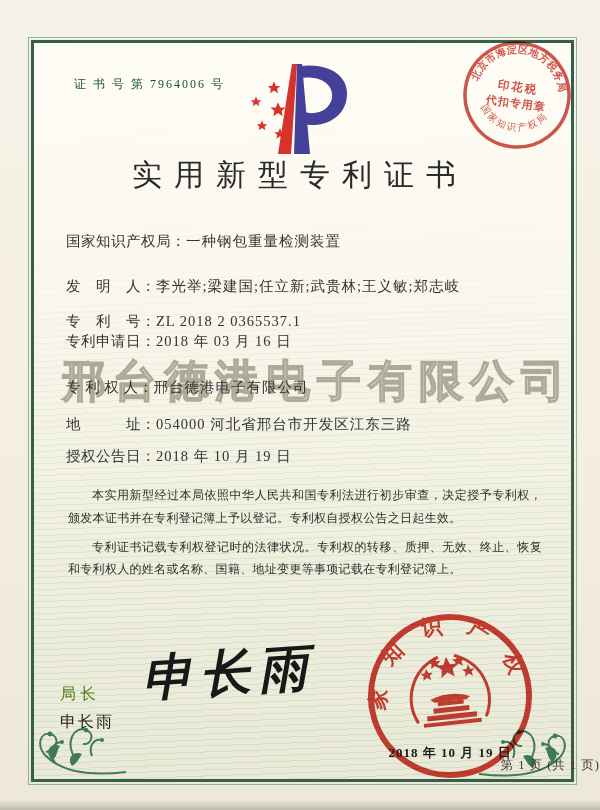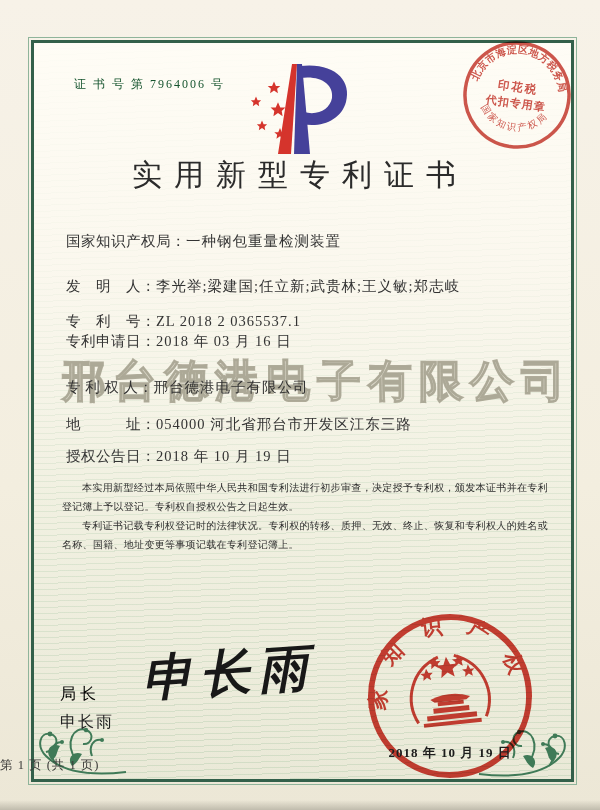--- a/index.html
+++ b/index.html
@@ -22,36 +22,36 @@
   }
   .txt{position:absolute;color:#333;}
   .cert-no{left:74px;top:76px;font-size:12px;letter-spacing:2px;color:#14532d;}
   .title{left:0;right:0;top:155px;text-align:center;font-size:30px;font-weight:400;
     letter-spacing:12px;color:#2b2b2b;}
   .row{position:absolute;left:66px;right:52px;font-size:14.5px;color:#333;
     letter-spacing:.5px;white-space:nowrap;z-index:2;}
   .row .value{letter-spacing:1px;}
   .grant-no{position:absolute;left:264px;top:0;}
   .paras{position:absolute;left:62px;right:52px;top:478px;z-index:2;}
-  .paras p{margin:0;font-size:10px;line-height:1.9;text-indent:2em;
+  .paras p{margin:6px;font-size:12px;line-height:1.9;text-indent:2em;
     text-align:justify;color:#2e2e2e;letter-spacing:.3px;}
   .watermark{position:absolute;left:62px;top:352px;z-index:1;font-size:44px;
     font-weight:700;letter-spacing:7px;white-space:nowrap;
     color:rgba(190,186,170,.45);-webkit-text-stroke:1.2px rgba(160,156,138,.8);}
-  .signer-title{left:60px;top:684px;font-size:16px;letter-spacing:4px;color:#000000;z-index:3;}
+  .signer-title{left:60px;top:684px;font-size:16px;letter-spacing:4px;color:#4d7c0f;z-index:3;}
   .signer-name{left:60px;top:712px;font-size:16px;letter-spacing:2px;color:#222;z-index:3;}
   .signature{position:absolute;left:142px;top:640px;font-size:50px;font-style:italic;
     font-weight:700;letter-spacing:8px;color:#181818;transform:rotate(-4deg);z-index:3;}
   .office-stamp{position:absolute;left:364px;top:610px;width:172px;height:172px;
     transform:rotate(-6deg);z-index:4;opacity:.92;mix-blend-mode:multiply;}
   .stamp-date{position:absolute;left:360px;top:744px;width:180px;text-align:center;
     font-size:13px;font-weight:600;color:#1c1c1c;z-index:5;letter-spacing:1px;}
   .tax-stamp{position:absolute;left:455px;top:33px;width:124px;height:124px;
     transform:rotate(8deg);z-index:4;opacity:.85;mix-blend-mode:multiply;}
-  .footer{left:0;right:0;top:757px;text-align:left;font-size:12.5px;color:#3a3a38;
+  .footer{left:0;right:0;top:757px;text-align:right;font-size:12.5px;color:#3a3a38;
     letter-spacing:1px;z-index:2;}
   .flourish{position:absolute;width:96px;height:86px;z-index:1;}
   .flourish.bl{left:32px;bottom:30px;}
   .flourish.br{right:27px;bottom:28px;transform:scaleX(-1);}
   .logo{position:absolute;left:234px;top:58px;width:132px;height:100px;z-index:2;}
 </style>
 </head>
 <body>
 
 <div class="frame">

